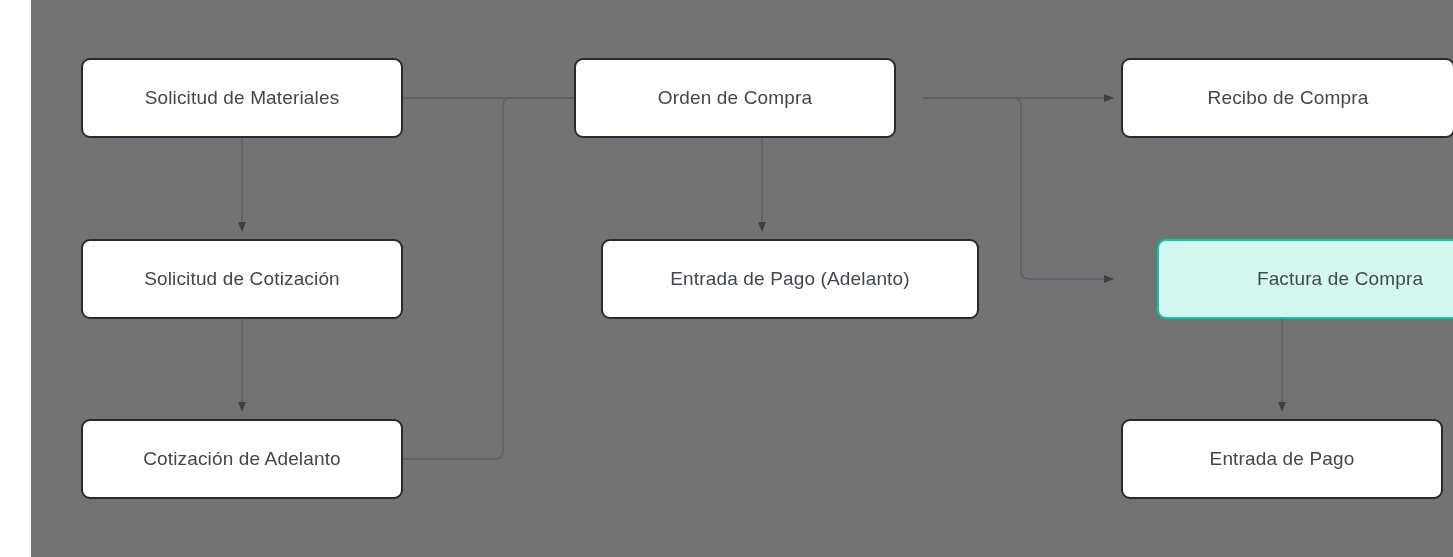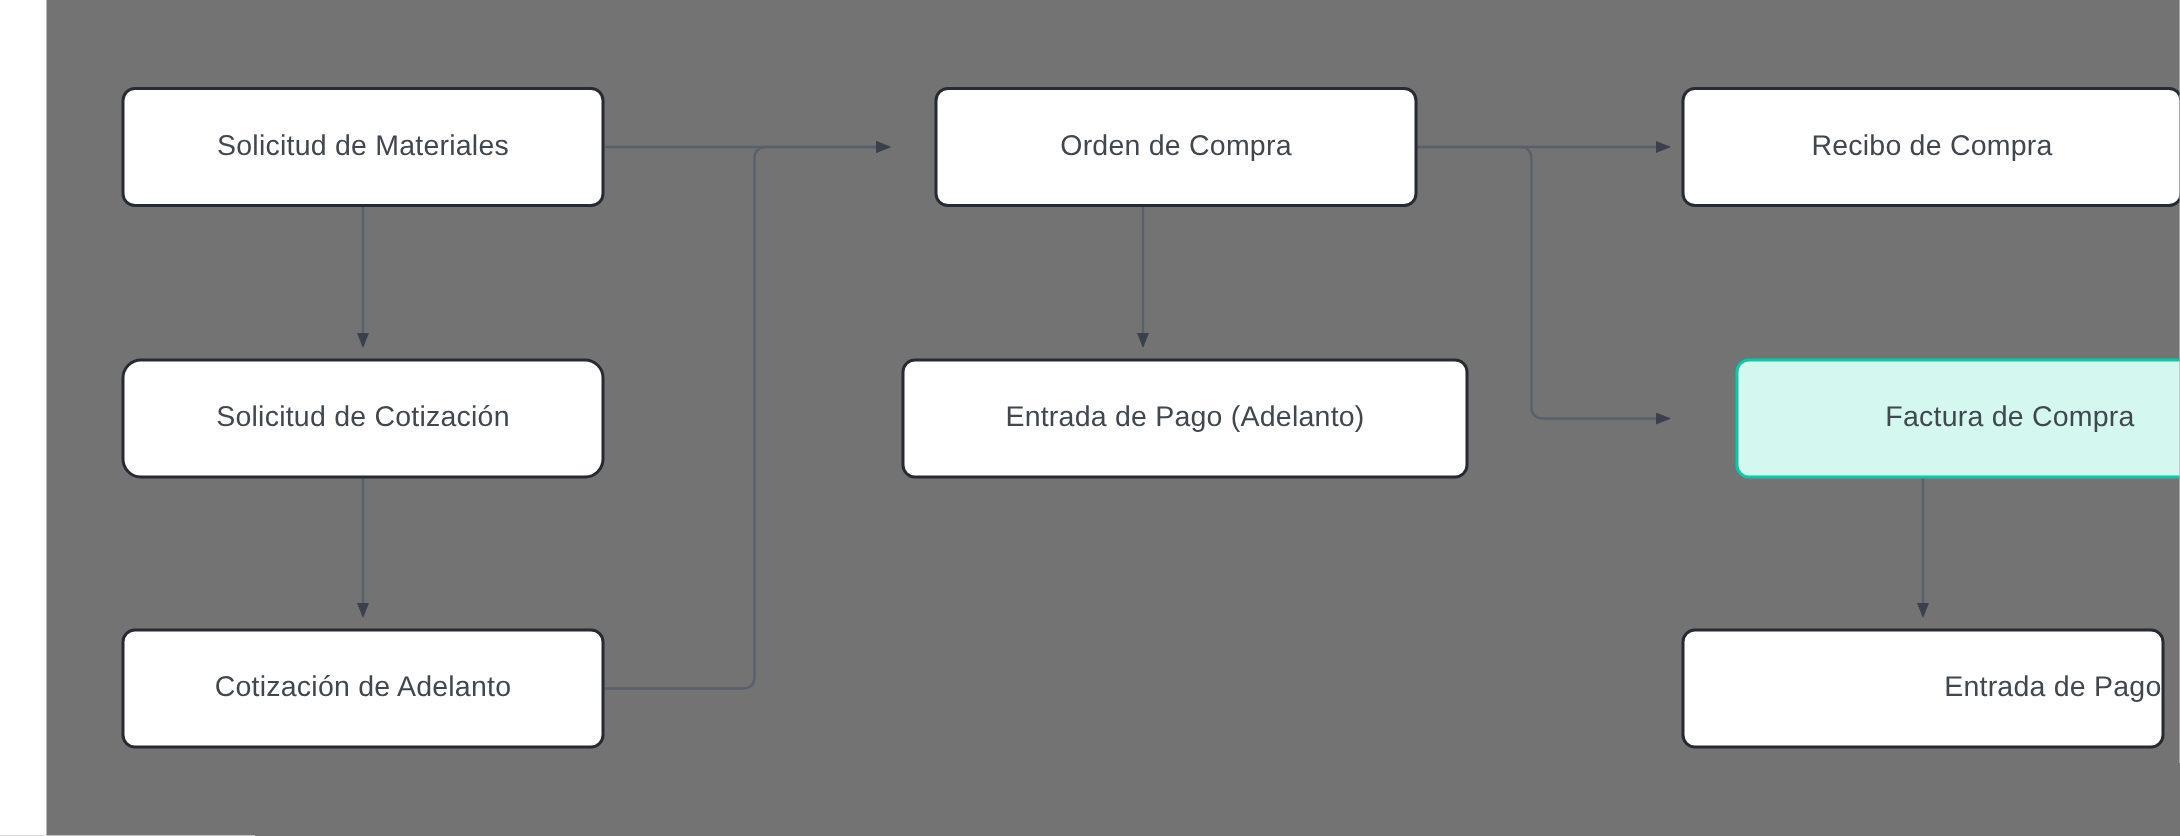--- a/index.html
+++ b/index.html
@@ -70,36 +70,36 @@
         <path d="M 892 98 L 1082 98" fill="none" stroke="#5a606b" stroke-width="1.6" stroke-linecap="butt" marker-end="url(#arrowhead)"></path>
         <path d="M 892 98 L 982 98 Q 990 98 990 106 L 990 271 Q 990 279 998 279 L 1082 279" fill="none" stroke="#5a606b" stroke-width="1.6" stroke-linecap="butt" marker-end="url(#arrowhead)"></path>
         <path d="M 1251 319 L 1251 411" fill="none" stroke="#5a606b" stroke-width="1.6" stroke-linecap="butt" marker-end="url(#arrowhead)"></path>
       </g>
   </svg>
 
   <div id="node-layer">
       <div class="node" style="left: 50px; top: 58px; width: 322px; height: 80px;">
         <span class="node-label">Solicitud de Materiales</span>
       </div>
-      <div class="node" style="left: 50px; top: 239px; width: 322px; height: 80px; border-radius: 13px;">
+      <div class="node" style="left: 50px; top: 239px; width: 322px; height: 80px;">
         <span class="node-label">Solicitud de Cotización</span>
       </div>
       <div class="node" style="left: 50px; top: 419px; width: 322px; height: 80px;">
         <span class="node-label">Cotización de Adelanto</span>
       </div>
-      <div class="node" style="left: 592px; top: 58px; width: 322px; height: 80px;">
+      <div class="node" style="left: 543px; top: 58px; width: 322px; height: 80px;">
         <span class="node-label">Orden de Compra</span>
       </div>
       <div class="node" style="left: 570px; top: 239px; width: 378px; height: 80px;">
         <span class="node-label">Entrada de Pago (Adelanto)</span>
       </div>
       <div class="node" style="left: 1090px; top: 58px; width: 334px; height: 80px;">
         <span class="node-label">Recibo de Compra</span>
       </div>
       <div class="node highlight" style="left: 1126px; top: 239px; width: 322px; height: 80px; padding-left: 44px;">
         <span class="node-label">Factura de Compra</span>
       </div>
-      <div class="node" style="left: 1090px; top: 419px; width: 322px; height: 80px; justify-content: flex-end;">
+      <div class="node" style="left: 1090px; top: 419px; width: 322px; height: 80px;">
         <span class="node-label">Entrada de Pago</span>
       </div>
     </div>
 
 </div>
 
 </body></html>

